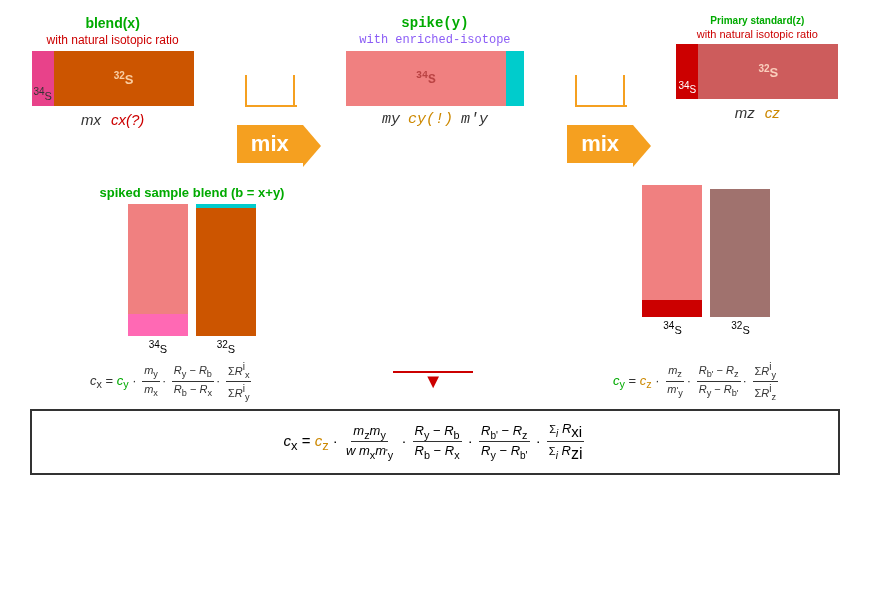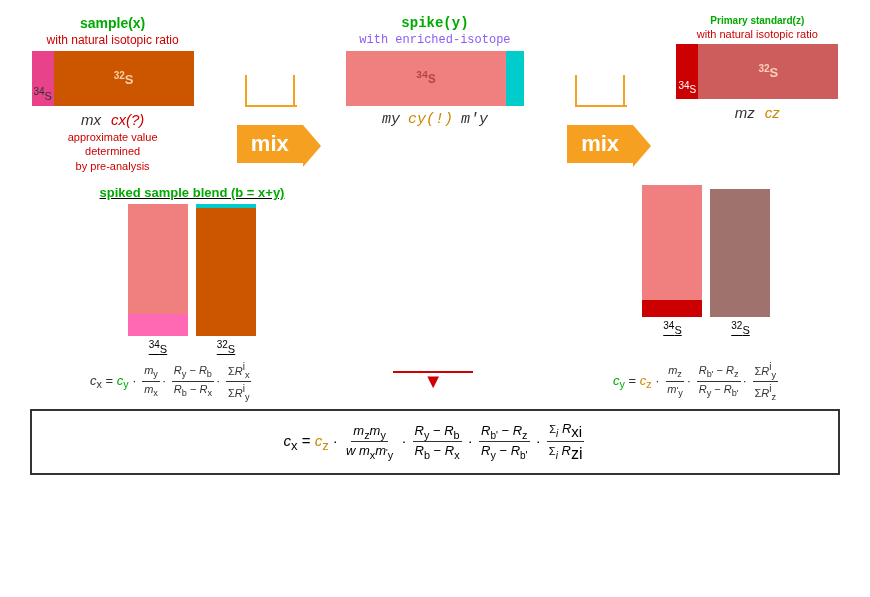--- a/index.html
+++ b/index.html
@@ -155,37 +155,36 @@
     }
   </style>
 </head>
 <body>
 
 <div class="main-container">
 
   <div class="top-section">
 
     <div class="substance">
-      <div class="substance-title">sample(x)</div>
+      <div class="substance-title">blend(x)</div>
       <div class="substance-subtitle">with natural isotopic ratio</div>
       <div style="position:relative; margin-bottom:3px;">
         <div class="row" style="height:55px;">
           <div style="width:22px; height:55px; background:#e8428a; display:flex; align-items:flex-end; padding-bottom:4px; justify-content:center;">
             <span style="font-size:11px; color:#333; transform:rotate(0deg);"><sup>34</sup>S</span>
           </div>
           <div style="width:140px; height:55px; background:#cc5500; display:flex; align-items:center; justify-content:center;">
             <span style="font-size:13px; font-weight:bold; color:rgba(255,220,180,0.9);"><sup>32</sup>S</span>
           </div>
         </div>
       </div>
       <div class="row" style="margin-top:2px; gap:10px;">
         <span style="font-size:15px; color:#333; font-style:italic;">mx</span>
         <span style="font-size:15px; color:#cc0000; font-style:italic;">cx(?)</span>
       </div>
-      <div style="font-size:11px; color:#cc0000; text-align:center; line-height:1.3; margin-top:2px;">approximate value<br>determined<br>by pre-analysis</div>
     </div>
 
     <div class="col" style="margin-top:60px; align-items:center;">
 
       <div style="position:relative; width:60px; height:40px;">
         <div style="position:absolute; left:5px; top:0; width:2px; height:30px; background:#f5a020;"></div>
         <div style="position:absolute; right:5px; top:0; width:2px; height:30px; background:#f5a020;"></div>
         <div style="position:absolute; left:5px; top:30px; width:52px; height:2px; background:#f5a020; transform:skewY(0);">
         </div>
 
@@ -230,21 +229,21 @@
         </div>
       </div>
       <div class="row" style="margin-top:2px; gap:10px;">
         <span style="font-size:15px; color:#333; font-style:italic;">mz</span>
         <span style="font-size:15px; color:#cc8800; font-style:italic;">cz</span>
       </div>
     </div>
 
   </div>
 
-  <div class="blend-section" style="margin-top:12px;text-decoration:underline;">
+  <div class="blend-section" style="margin-top:12px;">
 
     <div class="blend-group">
       <div class="blend-title">spiked sample blend (b = x+y)</div>
       <div class="blend-bars">
 
         <div class="blend-bar-col">
           <div style="width:60px; display:flex; flex-direction:column;">
             <div style="height:110px; background:#f08080;"></div>
             <div style="height:22px; background:#ff69b4;"></div>
           </div>

